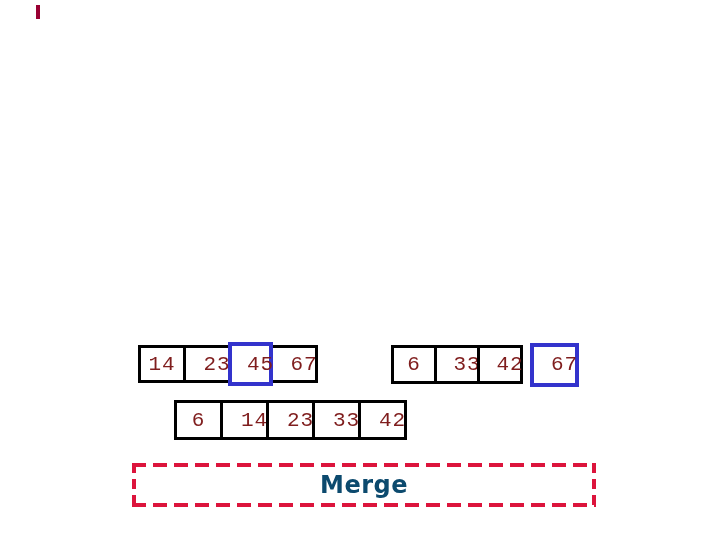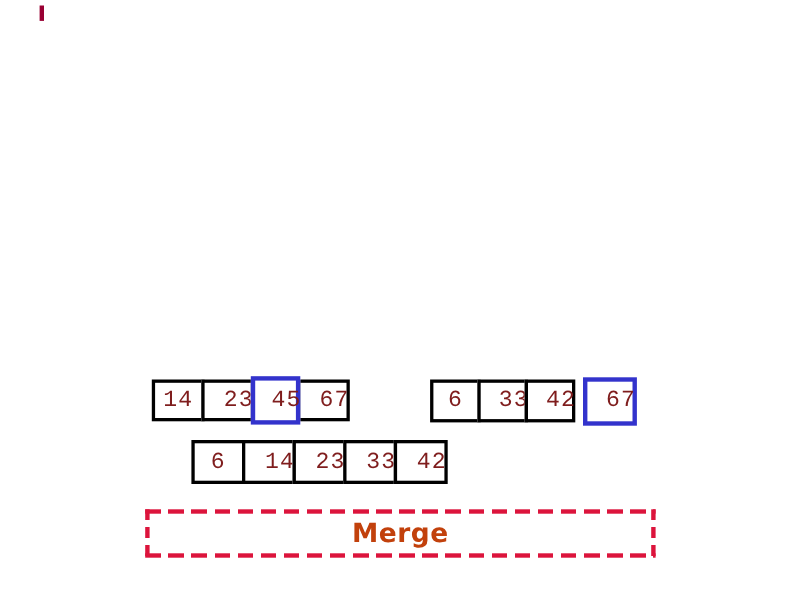--- a/index.html
+++ b/index.html
@@ -83,21 +83,21 @@
     top: 0; bottom: 0; width: 4px;
     background: repeating-linear-gradient(180deg, #DC143C 0 10px, transparent 10px 16px);
   }
   .merge-box .edge.left { left: 0; }
   .merge-box .edge.right { right: 0; }
 
   .merge-label {
     font-family: "DejaVu Sans", "Liberation Sans", sans-serif;
     font-weight: bold;
     font-size: 24px;
-    color: #c2410c;
+    color: #0c4a6e;
     letter-spacing: 0.5px;
   }
 </style>
 </head>
 <body>
 
 <div id="slide">
 
   <div class="corner-mark"></div>
 

